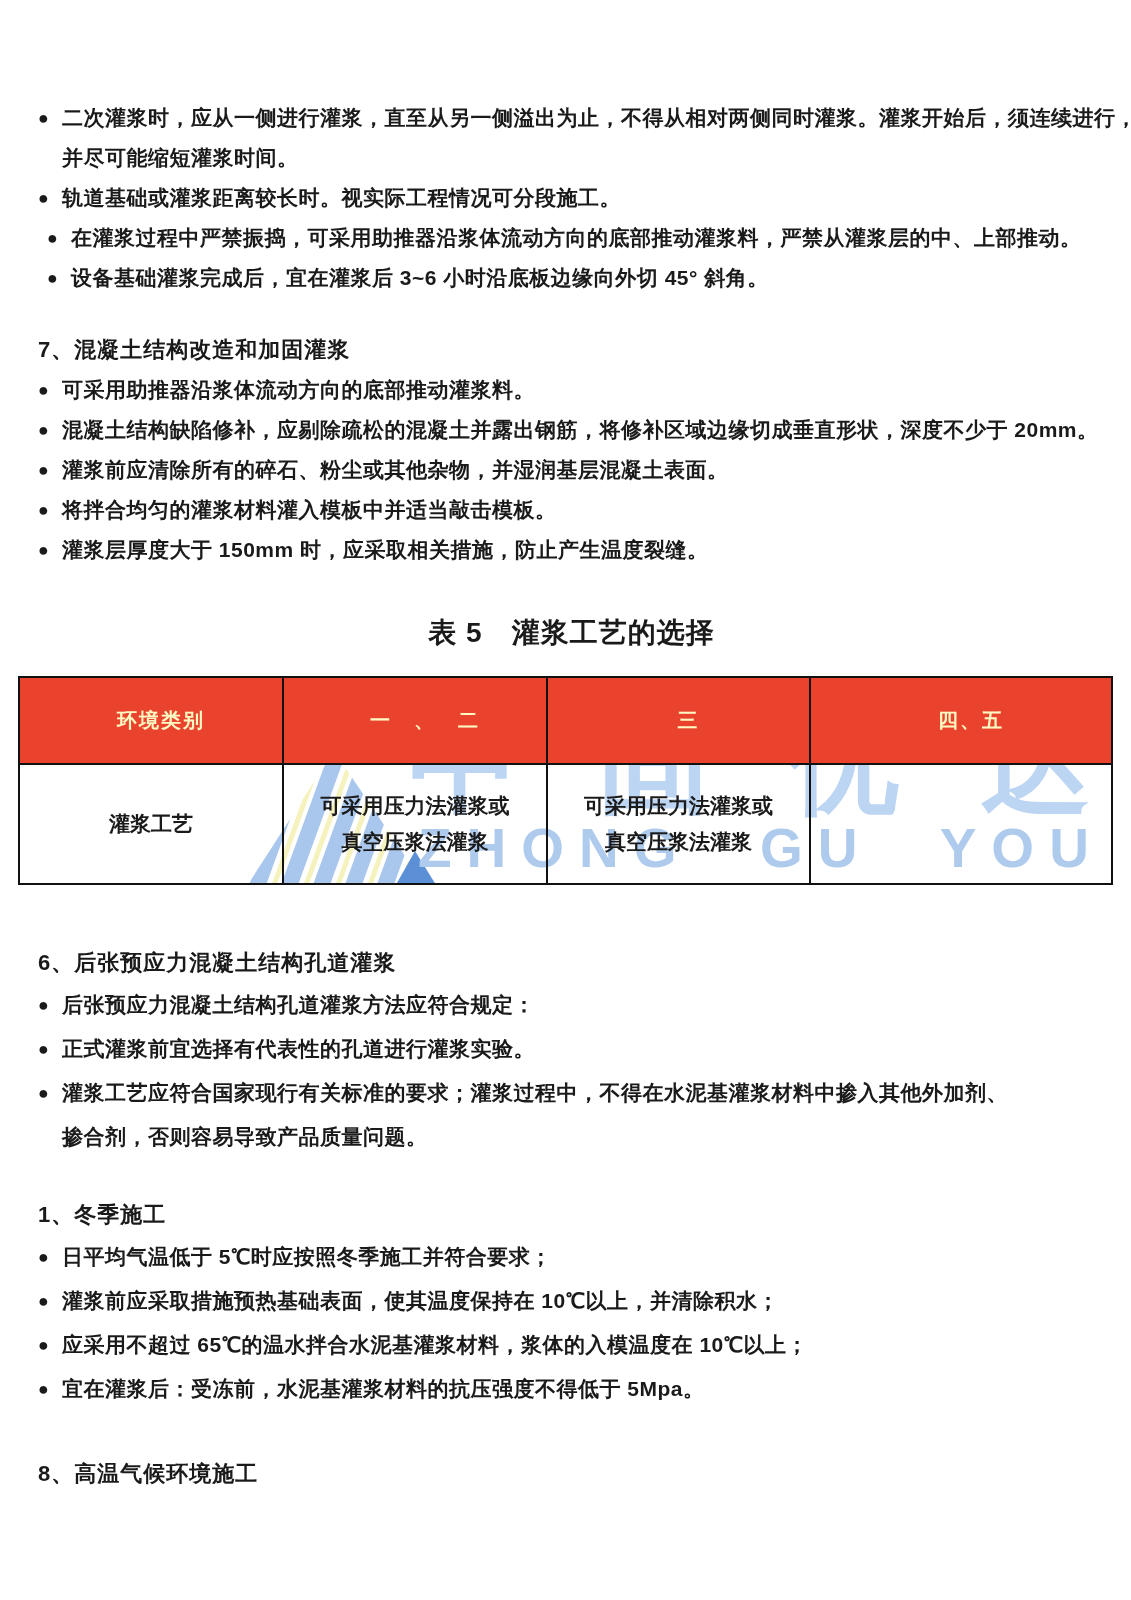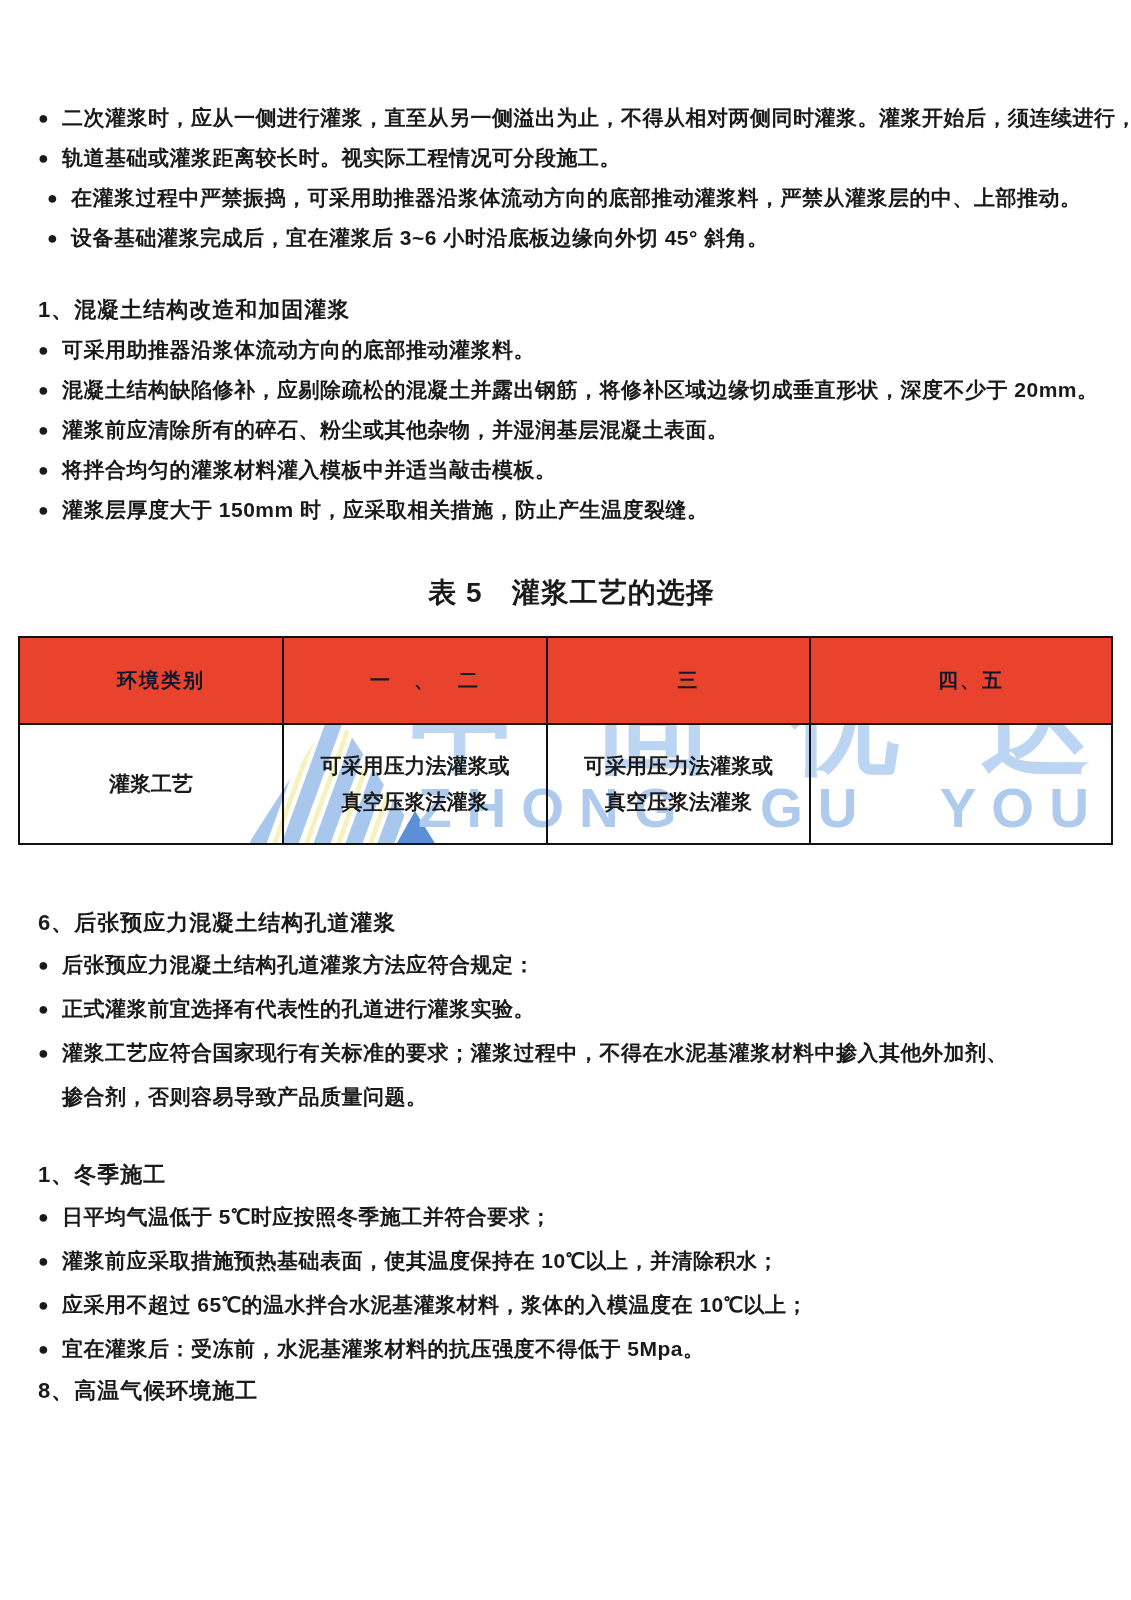--- a/index.html
+++ b/index.html
@@ -11,30 +11,30 @@
   .bullet{display:flex;}
   .bullet .mark{flex:0 0 24px;width:24px;font-size:18px;}
   .bullet .txt{flex:1;white-space:nowrap;}
   .cont{padding-left:24px;white-space:nowrap;}
   .indent{padding-left:9px;}
 
   .sec{font-size:22px;font-weight:700;line-height:40px;margin:0;letter-spacing:1px;}
   #s5h{margin-top:32px;}
   #s6h{margin-top:58px;}
   #s7h{margin-top:36px;}
-  #s8h{}
+  #s8h{margin-top:43px;}
 
   .lh44 .line{line-height:44px;}
   .lh44 .cont{line-height:44px;}
 
   .tbl-title{margin-top:45px;text-align:center;font-size:28px;font-weight:700;line-height:36px;letter-spacing:1px;}
 
   .table{position:relative;margin-top:25px;margin-left:-20px;width:1095px;border:2px solid #111;box-sizing:border-box;background:#fff;}
   .thead{display:flex;height:85px;background:#E9422D;border-bottom:2px solid #111;box-sizing:content-box;}
-  .thead .cell{display:flex;align-items:center;justify-content:center;color:#0f172a;font-size:20px;font-weight:700;border-right:2px solid #111;box-sizing:border-box;letter-spacing:2px;padding-left:20px;}
+  .thead .cell{display:flex;align-items:center;justify-content:center;color:#fef9c3;font-size:20px;font-weight:700;border-right:2px solid #111;box-sizing:border-box;letter-spacing:2px;padding-left:20px;}
   .tbody{position:relative;display:flex;height:118px;overflow:hidden;background:#fff;}
   .tbody .cell{position:relative;z-index:1;display:flex;flex-direction:column;align-items:center;justify-content:center;font-size:21px;font-weight:700;line-height:36px;border-right:2px solid #111;box-sizing:border-box;}
   .cell.c1{width:24.2%;}
   .cell.c2{width:24.2%;text-align:right;}
   .cell.c3{width:24.1%;}
   .cell.c4{width:27.5%;border-right:none;}
 
   
   .wm{position:absolute;left:0;top:0;right:0;bottom:0;z-index:0;pointer-events:none;}
   .wm-cn{position:absolute;left:388px;top:-58px;font-size:112px;font-weight:700;line-height:1;color:#BCD5F2;letter-spacing:78px;white-space:nowrap;}
@@ -44,34 +44,35 @@
 </head>
 <body>
 
 <div class="page">
   <div class="main">
 
     <div class="line bullet">
       <span class="mark">●</span>
       <span class="txt">二次灌浆时，应从一侧进行灌浆，直至从另一侧溢出为止，不得从相对两侧同时灌浆。灌浆开始后，须连续进行，</span>
     </div>
+    <div class="line cont">并尽可能缩短灌浆时间。</div>
     <div class="line bullet">
       <span class="mark">●</span>
       <span class="txt">轨道基础或灌浆距离较长时。视实际工程情况可分段施工。</span>
     </div>
     <div class="line bullet indent">
       <span class="mark">●</span>
       <span class="txt">在灌浆过程中严禁振捣，可采用助推器沿浆体流动方向的底部推动灌浆料，严禁从灌浆层的中、上部推动。</span>
     </div>
     <div class="line bullet indent">
       <span class="mark">●</span>
       <span class="txt">设备基础灌浆完成后，宜在灌浆后 3~6 小时沿底板边缘向外切 45° 斜角。</span>
     </div>
 
-    <h2 class="sec" id="s5h">1、混凝土结构改造和加固灌浆</h2>
+    <h2 class="sec" id="s5h">7、混凝土结构改造和加固灌浆</h2>
     <div class="line bullet">
       <span class="mark">●</span>
       <span class="txt">可采用助推器沿浆体流动方向的底部推动灌浆料。</span>
     </div>
     <div class="line bullet">
       <span class="mark">●</span>
       <span class="txt">混凝土结构缺陷修补，应剔除疏松的混凝土并露出钢筋，将修补区域边缘切成垂直形状，深度不少于 20mm。</span>
     </div>
     <div class="line bullet">
       <span class="mark">●</span>

